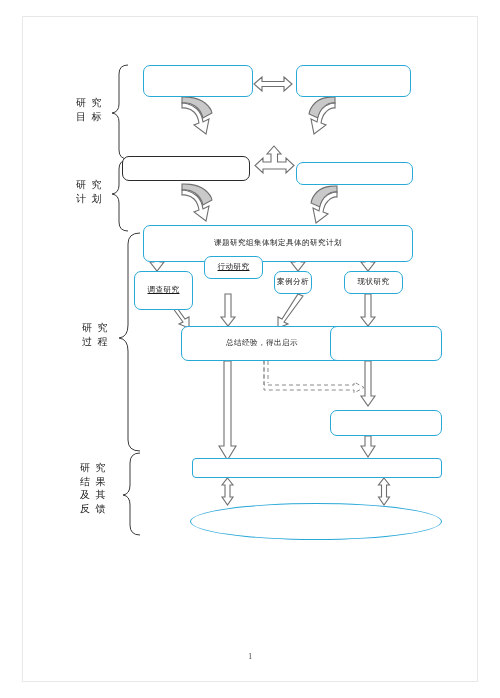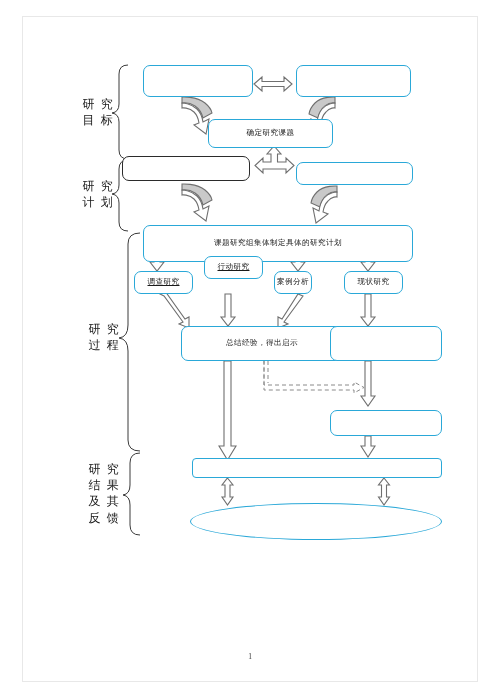--- a/index.html
+++ b/index.html
@@ -59,24 +59,24 @@
   .node.dark { border-color: #2b2b2b; }
   .node.thin { border-radius: 4px; }
 
   .node.ellipse {
     border-radius: 50%;
   }
 
   
   .brace-label {
     position: absolute;
-    font-size: 12px;
+    font-size: 10px;
     line-height: 1.35;
     color: #1a1a1a;
-    text-align: right;
+    text-align: left;
     letter-spacing: 1.2px;
     white-space: pre-line;
   }
 
   .page-number {
     position: absolute;
     left: 0; right: 0;
     top: 652px;
     text-align: center;
     font-size: 7.5px;
@@ -205,29 +205,28 @@
 过 程</div>
   <div class="brace-label" style="left:80px; top:461px; width:40px;">研 究
 结 果
 及 其
 反 馈</div>
 
   <div class="node" style="left:143px; top:65px; width:110px; height:32px;"></div>
 
   <div class="node" style="left:296px; top:65px; width:115px; height:32px;"></div>
 
-  <div class="node" style="left:208px; top:119px; width:125px; height:29px;">确定研究课题</div>
 
   <div class="node dark" style="left:122px; top:156px; width:128px; height:25px;"></div>
 
   <div class="node" style="left:296px; top:162px; width:117px; height:23px;"></div>
 
   <div class="node" style="left:143px; top:225px; width:270px; height:37px;">课题研究组集体制定具体的研究计划</div>
 
-  <div class="node" style="left:134px; top:271px; width:59px; height:23px;text-decoration:underline;">调查研究</div>
+  <div class="node" style="left:134px; top:271px; width:59px; height:39px;text-decoration:underline;">调查研究</div>
   <div class="node" style="left:204px; top:256px; width:59px; height:23px;text-decoration:underline;">行动研究</div>
   <div class="node" style="left:274px; top:271px; width:38px; height:23px;">案例分析</div>
   <div class="node" style="left:344px; top:271px; width:59px; height:23px;text-align:center;">现状研究</div>
 
   <div class="node" style="left:181px; top:326px; width:162px; height:35px;">总结经验，得出启示</div>
 
   <div class="node" style="left:330px; top:326px; width:112px; height:35px;"></div>
 
   <div class="node" style="left:330px; top:410px; width:112px; height:26px;"></div>
 

